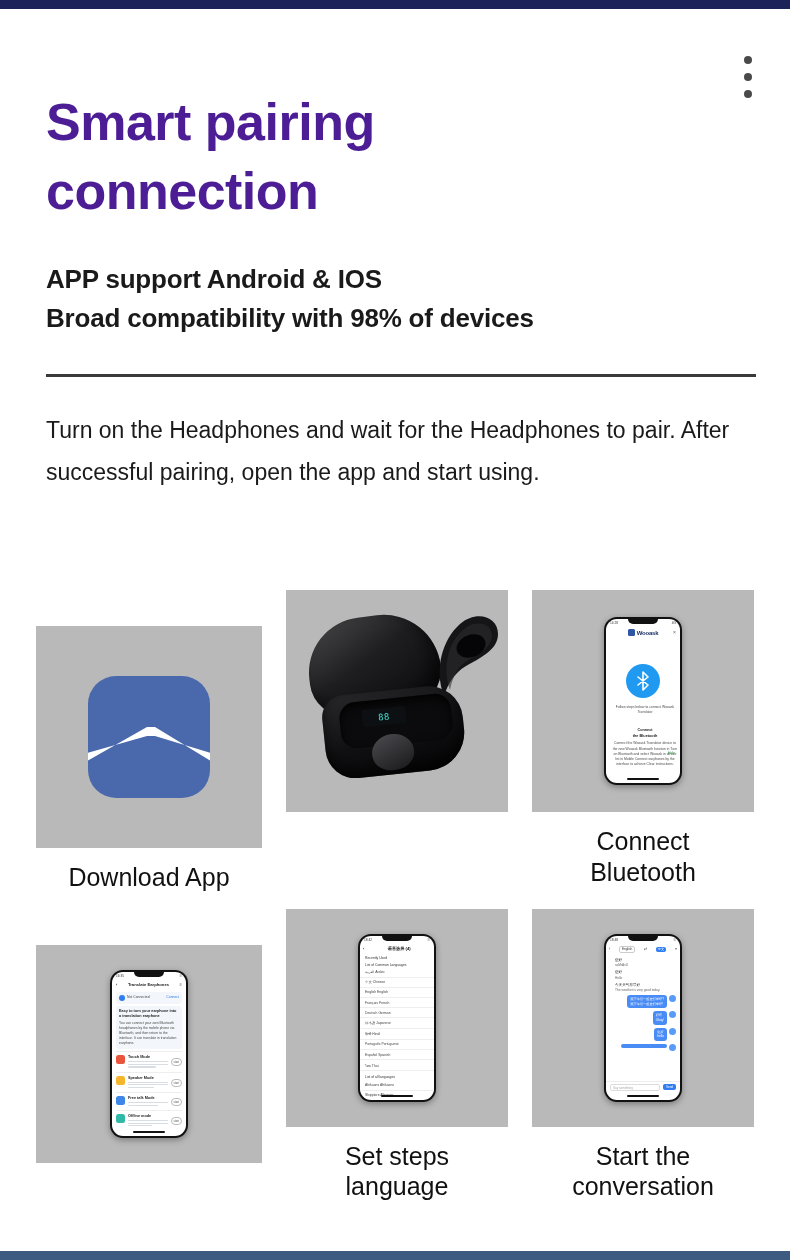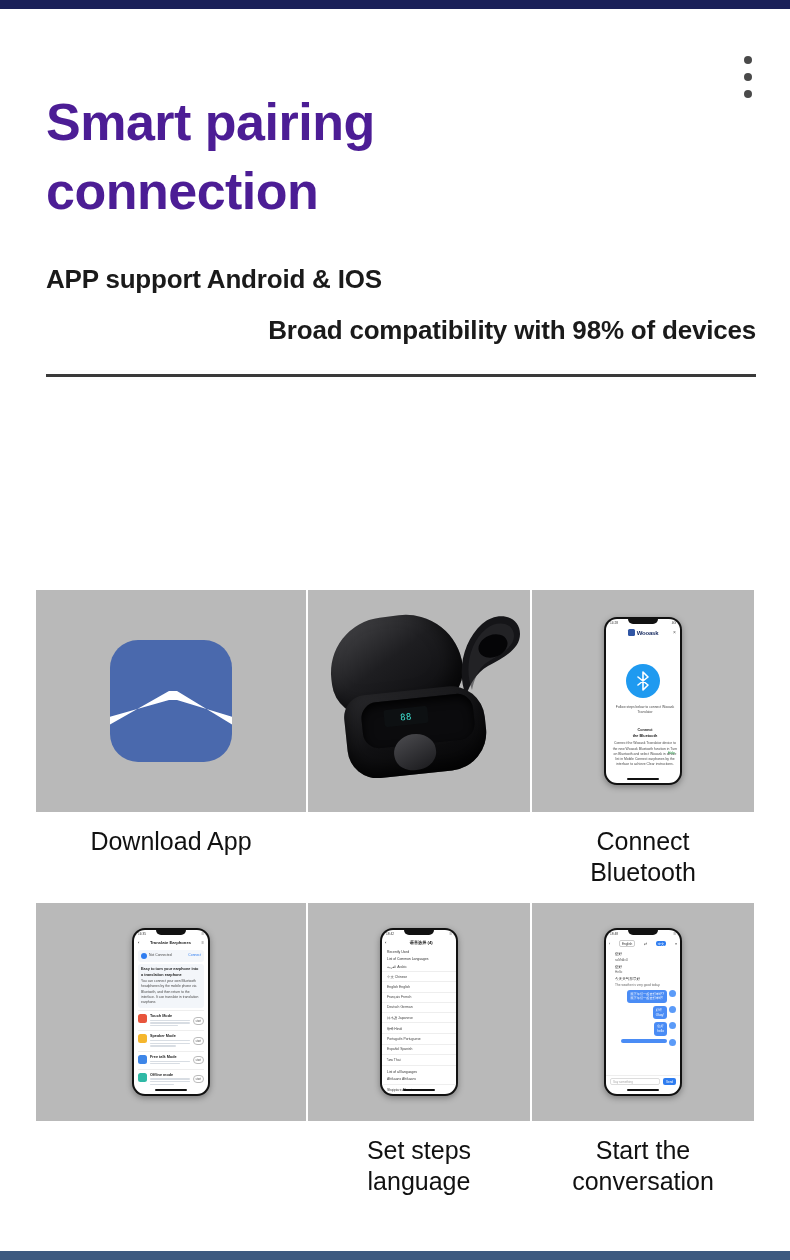--- a/index.html
+++ b/index.html
@@ -18,34 +18,34 @@
            display:flex; flex-direction:column; justify-content:space-between; align-items:center; }
   .kebab i { display:block; width:8px; height:8px; border-radius:50%; background:#4a4a4a; }
 
   .title { position:absolute; left:46px; top:88px; width:620px;
            font-size:52px; line-height:1.33; font-weight:bold; color:#4c1d95;
            letter-spacing:-0.5px; }
 
   .sub { position:absolute; left:46px; width:710px; font-size:26px;
          font-weight:bold; color:#1a1a1a; letter-spacing:-0.2px; }
   .sub1 { top:264px; }
-  .sub2 { top:315px;text-align:right; }
+  .sub2 { top:303px; }
 
   .divider { position:absolute; left:46px; top:374px; width:710px; height:3px; background:#3a3a3a; }
 
   .para { position:absolute; left:46px; top:410px; width:726px;
           font-size:23px; line-height:1.82; color:#1a1a1a; }
 
   .tutorial-heading { position:absolute; left:0; top:540px; width:790px;
                       text-align:center; font-size:24px; font-weight:bold; color:#111; }
 
   .grid { position:absolute; left:36px; top:590px; width:718px; }
   .row { display:flex; justify-content:space-between; }
   .cell { width:222px; }
-  .cell.c1 { width:270px; }
+  .cell.c1 { width:226px;margin-top:36px; }
   .thumb { width:100%; height:222px; background:#b9b9b9; position:relative; overflow:hidden; }
   .cap { text-align:center; font-size:25px; line-height:1.22; color:#111; padding-top:14px; }
   .row2 { margin-top:16px; }
   .row2 .thumb { height:218px; }
 
   
   .appicon { position:absolute; left:50%; top:50%; transform:translate(-50%,-50%);
              width:122px; height:122px; border-radius:28px; background:#4a69ad; overflow:hidden; }
   .appicon .chev { position:absolute; left:50%; top:56%; transform:translate(-50%,-50%);
                    width:128px; height:42px; }
@@ -153,20 +153,21 @@
   <div class="title">
     <div>Smart pairing</div>
     <div>connection</div>
   </div>
 
   <div class="sub sub1">APP support Android &amp; IOS</div>
   <div class="sub sub2">Broad compatibility with 98% of devices</div>
 
   <div class="divider"></div>
 
+  <div class="para">Turn on the Headphones and wait for the Headphones to pair. After successful pairing, open the app and start using.</div>
 
 
   <div class="grid">
 
     <div class="row">
 
       <div class="cell c1">
         <div class="thumb">
           <div class="appicon">
             <svg class="chev" viewBox="0 0 128 42">

